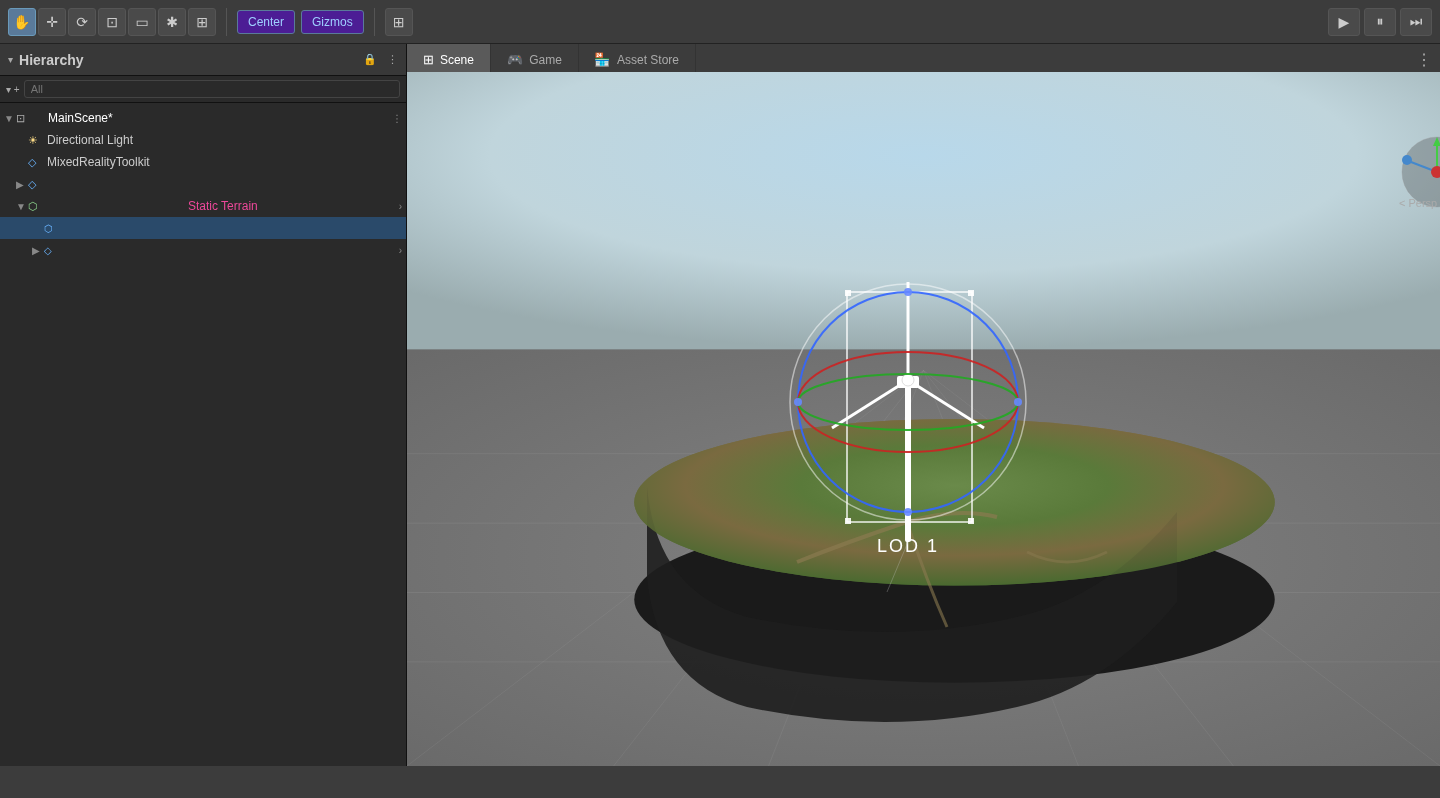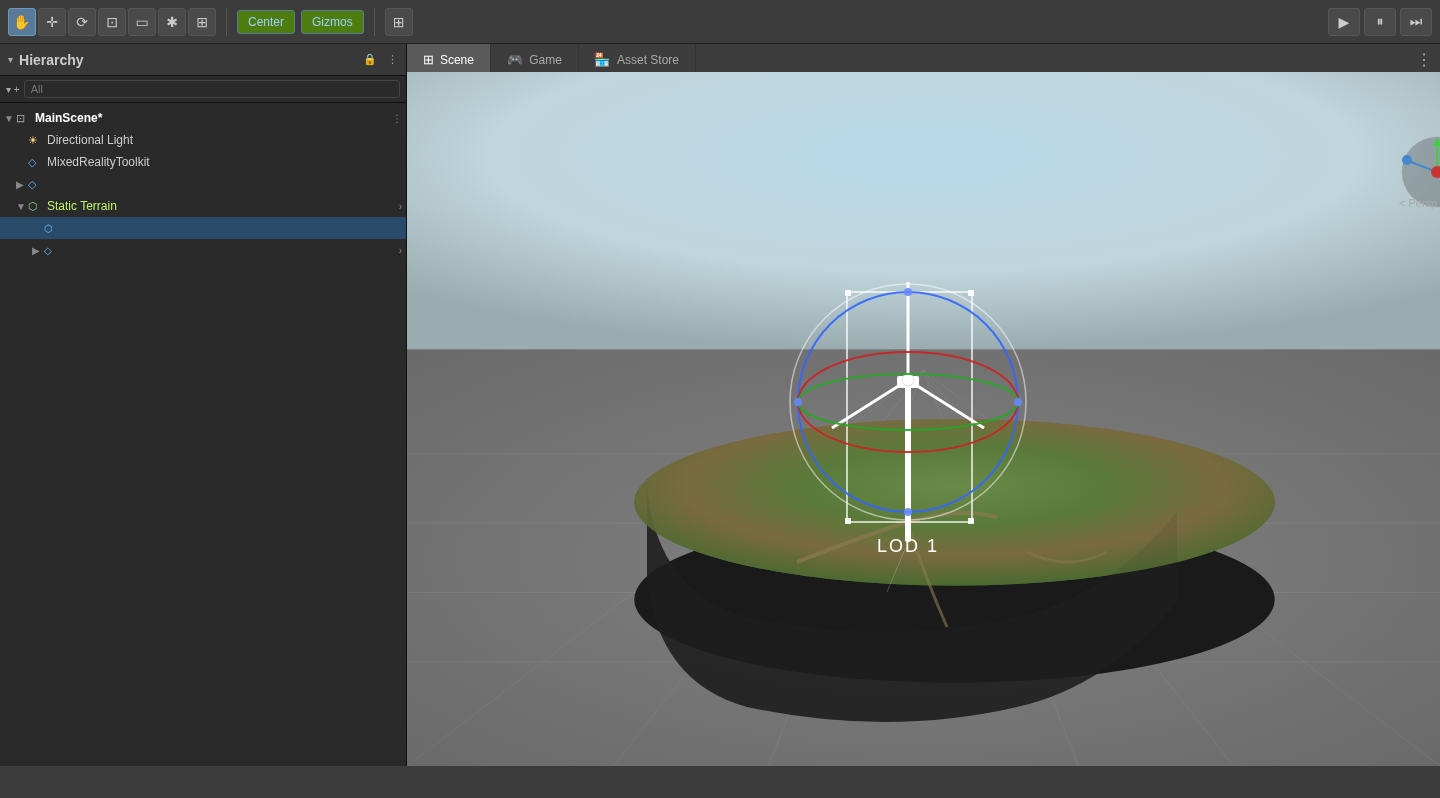--- a/index.html
+++ b/index.html
@@ -30,21 +30,21 @@
       border-radius: 3px;
       display: flex; align-items: center; justify-content: center;
       cursor: pointer;
       color: #ccc;
       font-size: 14px;
     }
     .tool-btn.active { background: #5a7a9a; border-color: #6a9aba; }
     .tool-separator { width: 1px; height: 28px; background: #555; margin: 0 4px; }
     .tool-group { display: flex; gap: 2px; }
     .center-btn {
-      background: #4d7c0f;
+      background: #4c1d95;
       border: 1px solid #5a7a9a;
       border-radius: 3px;
       padding: 4px 10px;
       color: #9ecfff;
       cursor: pointer;
       font-size: 12px;
     }
     .play-controls {
       margin-left: auto;
       display: flex; gap: 4px;
@@ -128,21 +128,21 @@
     .tree-item.selected { background: #2a4a6a; color: #fff; }
     .indent-1 { padding-left: 16px; }
     .indent-2 { padding-left: 32px; }
     .tree-arrow { width: 12px; font-size: 10px; color: #888; }
     .tree-icon { width: 16px; font-size: 11px; margin-right: 3px; }
     .tree-icon.blue { color: #6ab4ff; }
     .tree-icon.light { color: #ffdd88; }
     .tree-icon.terrain { color: #88cc88; }
     .item-name { flex: 1; }
     .item-arrow { color: #888; font-size: 10px; margin-left: auto; }
-    .scene-root { color: #fff; font-weight: bold; }
+    .scene-root { color: #fff; font-weight: normal; margin-left: 13px; }
     .modified { color: #fff; }
 
     
     #scene-view {
       flex: 1;
       position: relative;
       overflow: hidden;
       background: #6a6a6a;
     }
 
@@ -265,21 +265,21 @@
       </div>
 
       <div class="tree-item indent-1">
         <span class="tree-arrow">▶</span>
         <span class="tree-icon blue">◇</span>
       </div>
 
       <div class="tree-item indent-1">
         <span class="tree-arrow">▼</span>
         <span class="tree-icon terrain">⬡</span>
-        <span class="item-name" style="color:#bef264;">Static Terrain</span>
+        <span class="item-name" style="color:#ec4899;text-align:center;">Static Terrain</span>
         <span class="item-arrow">›</span>
       </div>
 
       <div class="tree-item indent-2 selected">
         <span class="tree-arrow"></span>
         <span class="tree-icon blue" style="font-size:10px;">⬡</span>
       </div>
 
       <div class="tree-item indent-2">
         <span class="tree-arrow">▶</span>

